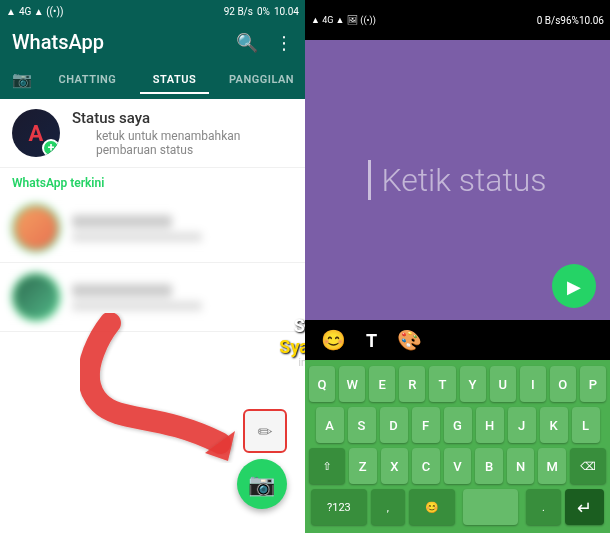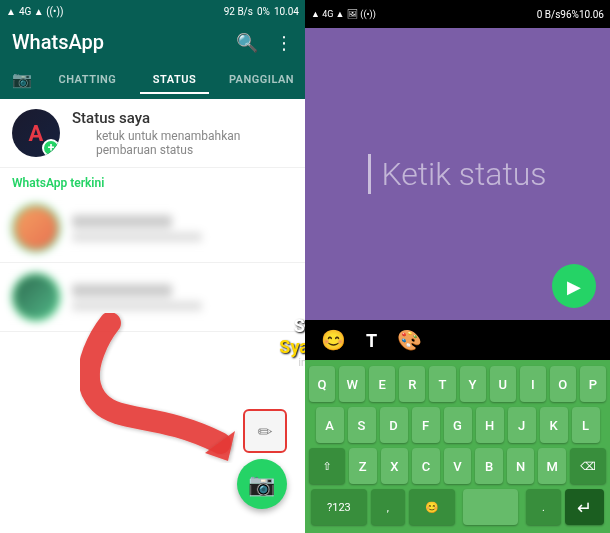--- a/index.html
+++ b/index.html
@@ -261,21 +261,21 @@
       height: 533px;
       background: #7B5EA7;
       display: flex;
       flex-direction: column;
       position: relative;
     }
 
     
     .status-bar-right {
       background: #000;
-      height: 28px;
+      height: 40px;
       display: flex;
       align-items: center;
       justify-content: space-between;
       padding: 0 6px;
       color: white;
       font-size: 10px;
     }
     .status-bar-right .left-icons {
       display: flex;
       align-items: center;

